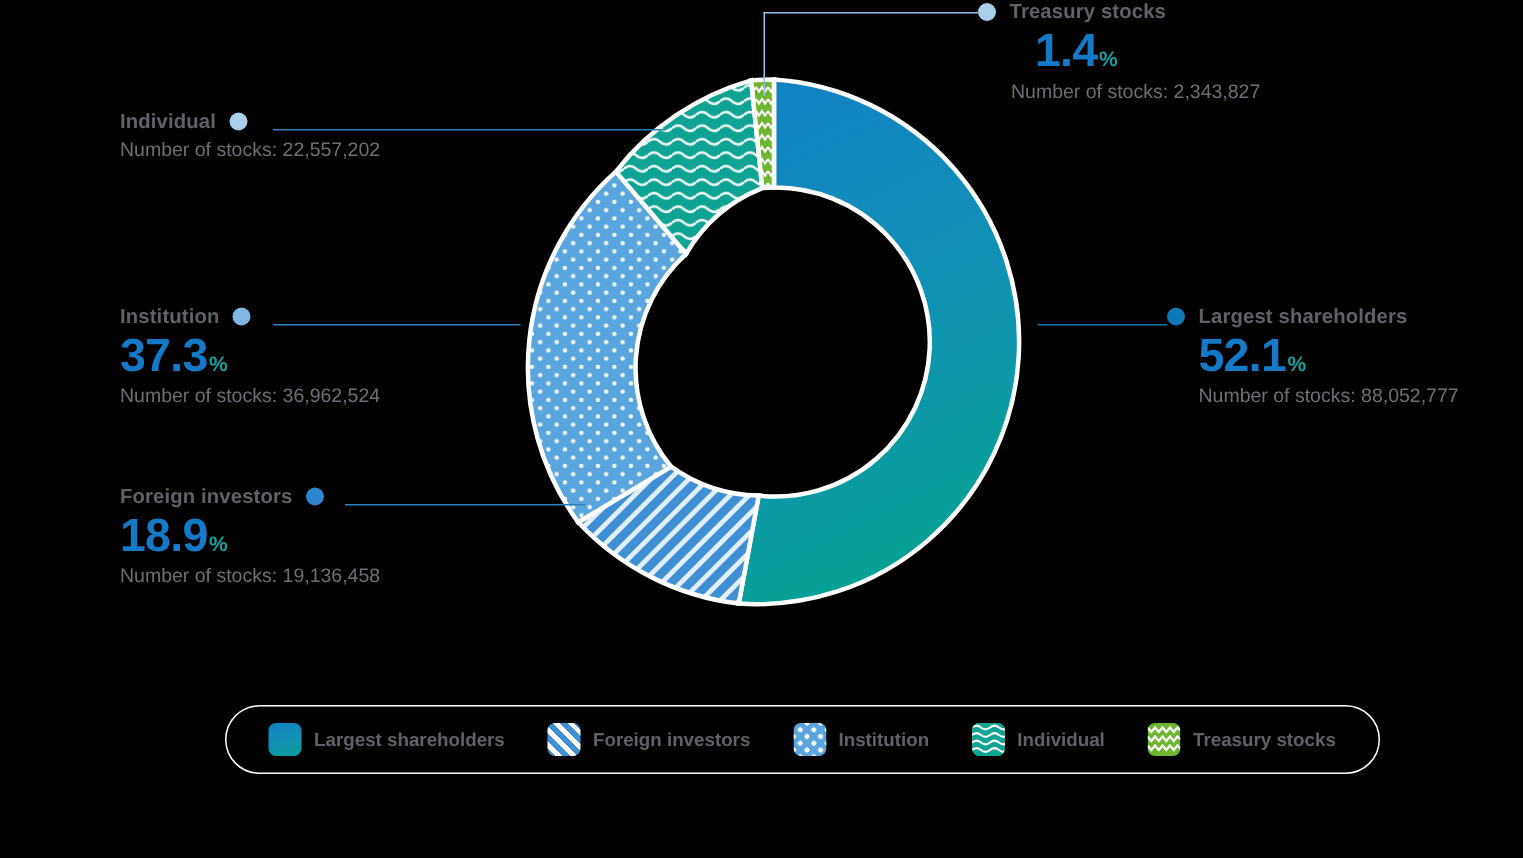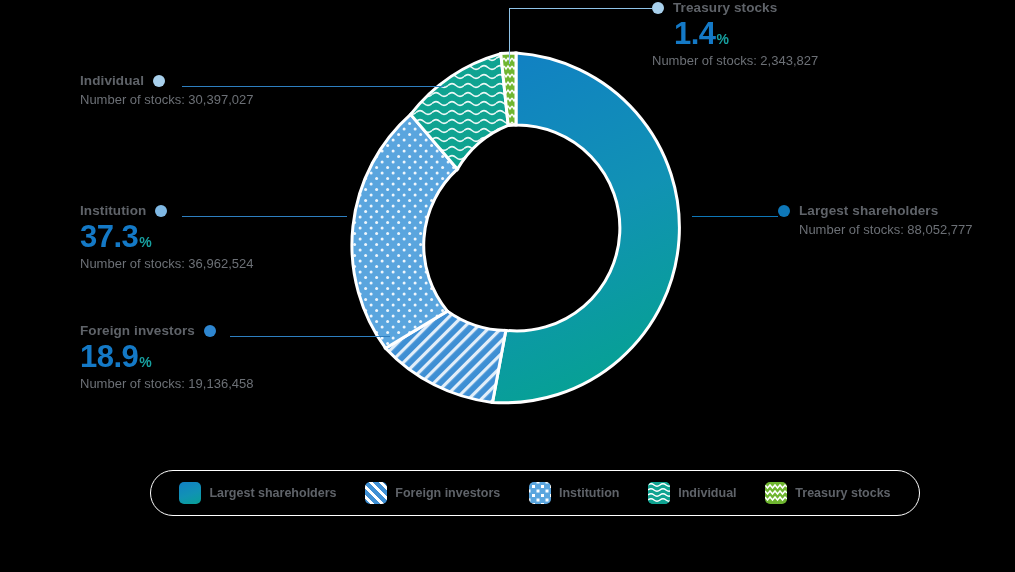--- a/index.html
+++ b/index.html
@@ -90,32 +90,32 @@
 
   <div class="ln h" style="left:230px;top:336px;width:160px;background:#2e7fc0;"></div>
 
   <div class="ln h" style="left:692px;top:216px;width:86px;background:#0e77b8;"></div>
 
   <div class="callout" style="left:652px;top:0px;">
     <div class="cal-head right">
       <span class="dot" style="background:#a8d0ec;"></span>
       <span class="cal-title">Treasury stocks</span>
     </div>
-    <div class="cal-pct" style="margin-left:22px;">
+    <div class="cal-pct" style="margin-left:38px;">
       <span>1.4</span><span class="sym">%</span>
     </div>
-    <div class="cal-sub" style="">Number of stocks: 2,343,827</div>
+    <div class="cal-sub" style="margin-left:22px;">Number of stocks: 2,343,827</div>
   </div>
 
   <div class="callout" style="left:80px;top:73px;width:280px;">
     <div class="cal-head" style="justify-content:flex-start;">
       <span class="cal-title">Individual</span>
       <span class="dot" style="background:#a8d0ec;"></span>
     </div>
-    <div class="cal-sub">Number of stocks: 30,397,027</div>
+    <div class="cal-sub">Number of stocks: 22,557,202</div>
   </div>
 
   <div class="callout" style="left:80px;top:203px;width:280px;">
     <div class="cal-head">
       <span class="cal-title">Institution</span>
       <span class="dot" style="background:#7fb8e4;"></span>
     </div>
     <div class="cal-pct">
       <span>37.3</span><span class="sym">%</span>
     </div>
@@ -130,20 +130,23 @@
     <div class="cal-pct">
       <span>18.9</span><span class="sym">%</span>
     </div>
     <div class="cal-sub">Number of stocks: 19,136,458</div>
   </div>
 
   <div class="callout" style="left:778px;top:203px;">
     <div class="cal-head right">
       <span class="dot" style="background:#0e77b8;"></span>
       <span class="cal-title">Largest shareholders</span>
+    </div>
+    <div class="cal-pct" style="margin-left:21px;">
+      <span>52.1</span><span class="sym">%</span>
     </div>
     <div class="cal-sub" style="margin-left:21px;">Number of stocks: 88,052,777</div>
   </div>
 
   <div id="legend">
 
     <div class="leg-item">
       <span class="sw" style="background:linear-gradient(160deg,#1180c4 0%,#1192b4 55%,#07a096 100%);"></span>
       <span class="leg-lab">Largest shareholders</span>
     </div>

